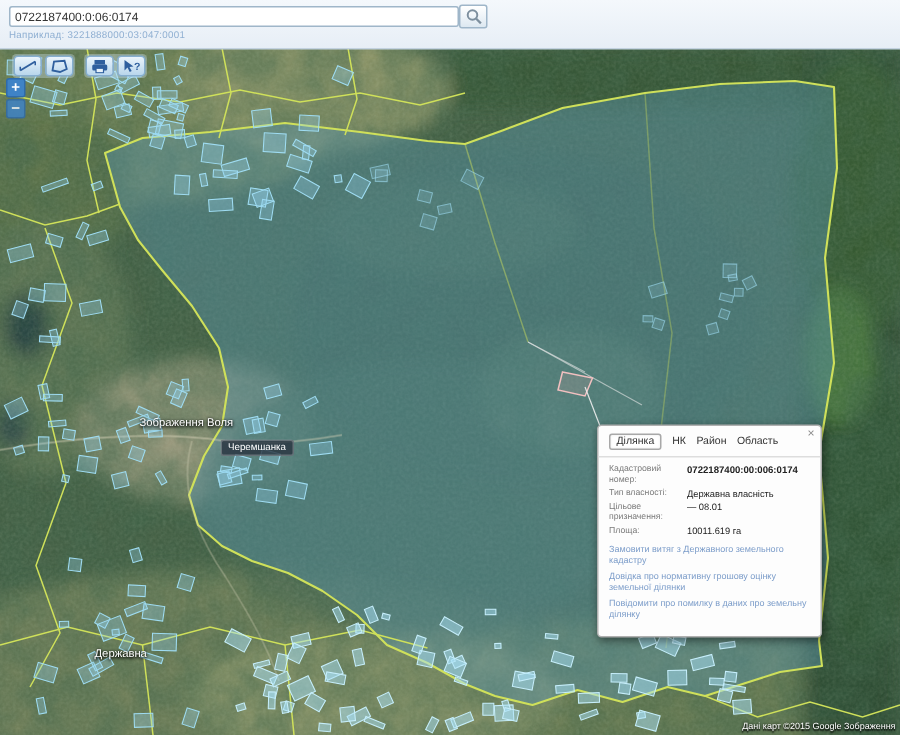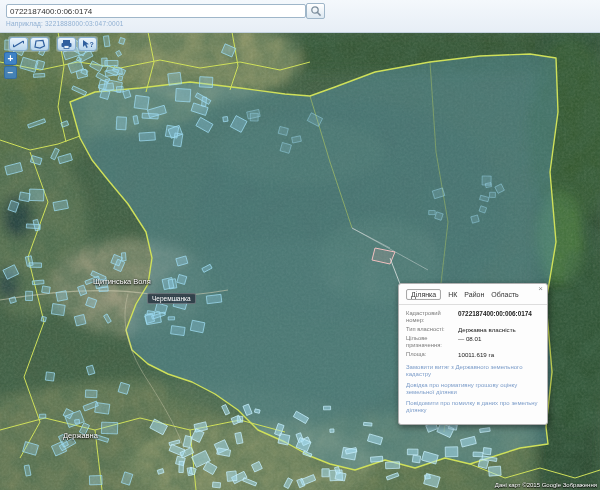--- a/index.html
+++ b/index.html
@@ -368,21 +368,21 @@
           </svg>
         </button>
       </div>
     </div>
 
     <div class="zoomctl">
       <button class="zbtn">+</button>
       <button class="zbtn minus">−</button>
     </div>
 
-    <div class="maplabel" style="left:93px;top:245px;">Щитинська Воля</div>
+    <div class="maplabel" style="left:93px;top:245px;">Зображення Воля</div>
     <div class="maplabel boxed" style="left:147px;top:261px;">Черемшанка</div>
     <div class="maplabel" style="left:63px;top:399px;">Державна</div>
 
     <div class="attribution">Дані карт ©2015 Google Зображення</div>
 
     <div class="popup">
       <span class="close">×</span>
       <div class="tabs">
         <span class="tab active">Ділянка</span>
         <span class="tab">НК</span>

